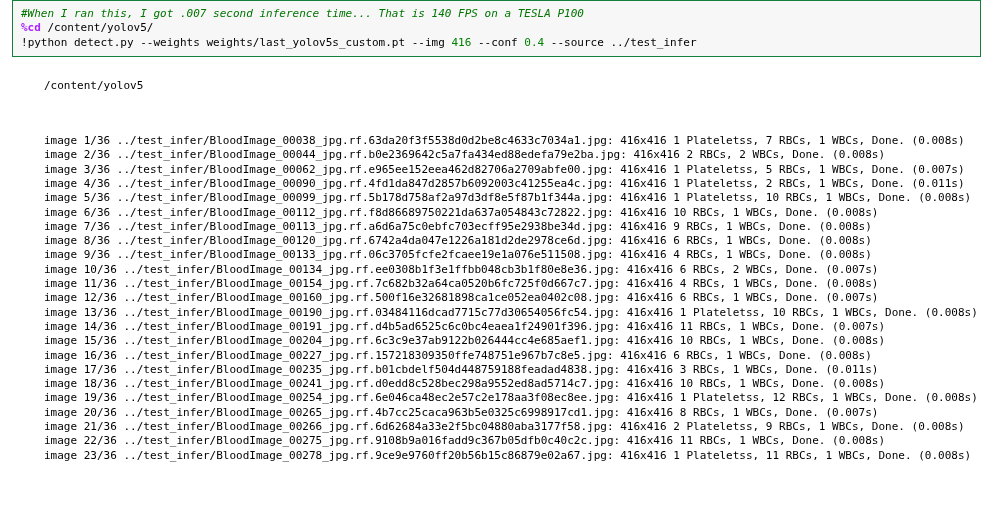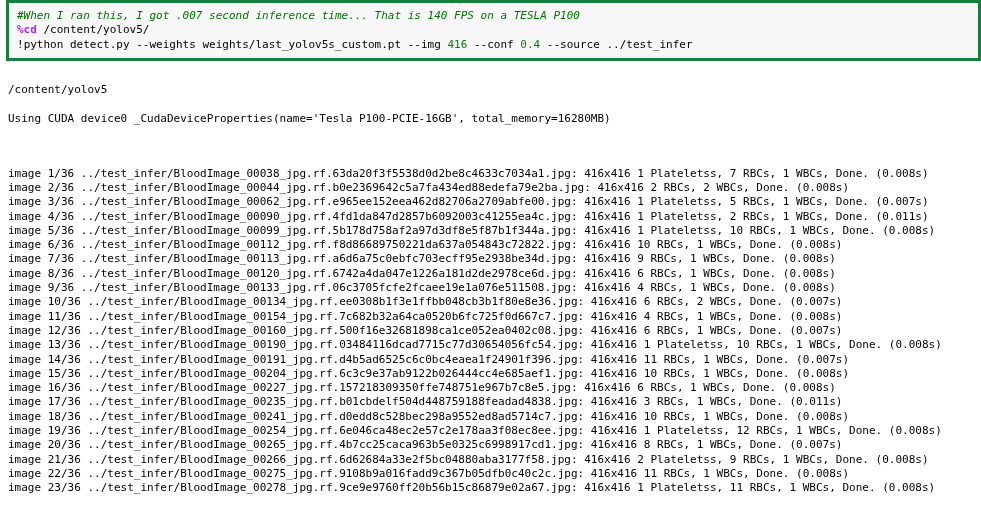--- a/index.html
+++ b/index.html
@@ -7,45 +7,44 @@
     font-family: "SF Mono", "Monaco", "Menlo", "Consolas", monospace;
     font-size: 11px;
     background: #ffffff;
     color: #000000;
     line-height: 1.3;
     overflow: hidden;
     width: 981px;
     height: 512px;
   }
   .cell-input {
-    border: 3px solid #15803d;
+    border: 1px solid #15803d;
     background: #f7f7f7;
     padding: 6px 8px;
-    margin: 0 0 8px 6px;
+    margin: 0 0 8px 12px;
     white-space: pre;
     overflow-x: auto;
   }
   .comment { color: #007500; font-style: italic; }
   .magic { color:#aa22ff; font-weight: bold; }
   .bang  { color:#000000; }
   .num   { color:#008000; }
   .output {
     white-space: pre;
     font-size: 11px;
     padding: 0 0 0 8px;
     overflow: hidden;
   }
-  .out-line { white-space: pre; }
+  .out-line { white-space: pre; margin-left: 36px; }
   .blank-line { height: 12px; }
 </style>
 </head>
 <body>
 
 <div class="cell-input"><span class="comment">#When I ran this, I got .007 second inference time... That is 140 FPS on a TESLA P100</span>
 <span class="magic">%cd</span><span> /content/yolov5/</span>
 <span class="bang">!</span><span>python detect.py --weights weights/last_yolov5s_custom.pt --img </span><span class="num">416</span><span> --conf </span><span class="num">0.4</span><span> --source ../test_infer</span></div>
 
 <div class="output">
 <div class="out-line">/content/yolov5</div>
-<div class="out-line">Using CUDA device0 _CudaDeviceProperties(name='Tesla P100-PCIE-16GB', total_memory=16280MB)</div>
 <div class="blank-line"></div>
 <div id="lines-container"><div class="out-line">image 1/36 ../test_infer/BloodImage_00038_jpg.rf.63da20f3f5538d0d2be8c4633c7034a1.jpg: 416x416 1 Plateletss, 7 RBCs, 1 WBCs, Done. (0.008s)</div><div class="out-line">image 2/36 ../test_infer/BloodImage_00044_jpg.rf.b0e2369642c5a7fa434ed88edefa79e2ba.jpg: 416x416 2 RBCs, 2 WBCs, Done. (0.008s)</div><div class="out-line">image 3/36 ../test_infer/BloodImage_00062_jpg.rf.e965ee152eea462d82706a2709abfe00.jpg: 416x416 1 Plateletss, 5 RBCs, 1 WBCs, Done. (0.007s)</div><div class="out-line">image 4/36 ../test_infer/BloodImage_00090_jpg.rf.4fd1da847d2857b6092003c41255ea4c.jpg: 416x416 1 Plateletss, 2 RBCs, 1 WBCs, Done. (0.011s)</div><div class="out-line">image 5/36 ../test_infer/BloodImage_00099_jpg.rf.5b178d758af2a97d3df8e5f87b1f344a.jpg: 416x416 1 Plateletss, 10 RBCs, 1 WBCs, Done. (0.008s)</div><div class="out-line">image 6/36 ../test_infer/BloodImage_00112_jpg.rf.f8d86689750221da637a054843c72822.jpg: 416x416 10 RBCs, 1 WBCs, Done. (0.008s)</div><div class="out-line">image 7/36 ../test_infer/BloodImage_00113_jpg.rf.a6d6a75c0ebfc703ecff95e2938be34d.jpg: 416x416 9 RBCs, 1 WBCs, Done. (0.008s)</div><div class="out-line">image 8/36 ../test_infer/BloodImage_00120_jpg.rf.6742a4da047e1226a181d2de2978ce6d.jpg: 416x416 6 RBCs, 1 WBCs, Done. (0.008s)</div><div class="out-line">image 9/36 ../test_infer/BloodImage_00133_jpg.rf.06c3705fcfe2fcaee19e1a076e511508.jpg: 416x416 4 RBCs, 1 WBCs, Done. (0.008s)</div><div class="out-line">image 10/36 ../test_infer/BloodImage_00134_jpg.rf.ee0308b1f3e1ffbb048cb3b1f80e8e36.jpg: 416x416 6 RBCs, 2 WBCs, Done. (0.007s)</div><div class="out-line">image 11/36 ../test_infer/BloodImage_00154_jpg.rf.7c682b32a64ca0520b6fc725f0d667c7.jpg: 416x416 4 RBCs, 1 WBCs, Done. (0.008s)</div><div class="out-line">image 12/36 ../test_infer/BloodImage_00160_jpg.rf.500f16e32681898ca1ce052ea0402c08.jpg: 416x416 6 RBCs, 1 WBCs, Done. (0.007s)</div><div class="out-line">image 13/36 ../test_infer/BloodImage_00190_jpg.rf.03484116dcad7715c77d30654056fc54.jpg: 416x416 1 Plateletss, 10 RBCs, 1 WBCs, Done. (0.008s)</div><div class="out-line">image 14/36 ../test_infer/BloodImage_00191_jpg.rf.d4b5ad6525c6c0bc4eaea1f24901f396.jpg: 416x416 11 RBCs, 1 WBCs, Done. (0.007s)</div><div class="out-line">image 15/36 ../test_infer/BloodImage_00204_jpg.rf.6c3c9e37ab9122b026444cc4e685aef1.jpg: 416x416 10 RBCs, 1 WBCs, Done. (0.008s)</div><div class="out-line">image 16/36 ../test_infer/BloodImage_00227_jpg.rf.157218309350ffe748751e967b7c8e5.jpg: 416x416 6 RBCs, 1 WBCs, Done. (0.008s)</div><div class="out-line">image 17/36 ../test_infer/BloodImage_00235_jpg.rf.b01cbdelf504d448759188feadad4838.jpg: 416x416 3 RBCs, 1 WBCs, Done. (0.011s)</div><div class="out-line">image 18/36 ../test_infer/BloodImage_00241_jpg.rf.d0edd8c528bec298a9552ed8ad5714c7.jpg: 416x416 10 RBCs, 1 WBCs, Done. (0.008s)</div><div class="out-line">image 19/36 ../test_infer/BloodImage_00254_jpg.rf.6e046ca48ec2e57c2e178aa3f08ec8ee.jpg: 416x416 1 Plateletss, 12 RBCs, 1 WBCs, Done. (0.008s)</div><div class="out-line">image 20/36 ../test_infer/BloodImage_00265_jpg.rf.4b7cc25caca963b5e0325c6998917cd1.jpg: 416x416 8 RBCs, 1 WBCs, Done. (0.007s)</div><div class="out-line">image 21/36 ../test_infer/BloodImage_00266_jpg.rf.6d62684a33e2f5bc04880aba3177f58.jpg: 416x416 2 Plateletss, 9 RBCs, 1 WBCs, Done. (0.008s)</div><div class="out-line">image 22/36 ../test_infer/BloodImage_00275_jpg.rf.9108b9a016fadd9c367b05dfb0c40c2c.jpg: 416x416 11 RBCs, 1 WBCs, Done. (0.008s)</div><div class="out-line">image 23/36 ../test_infer/BloodImage_00278_jpg.rf.9ce9e9760ff20b56b15c86879e02a67.jpg: 416x416 1 Plateletss, 11 RBCs, 1 WBCs, Done. (0.008s)</div></div>
 </div>
 
 </body></html>

